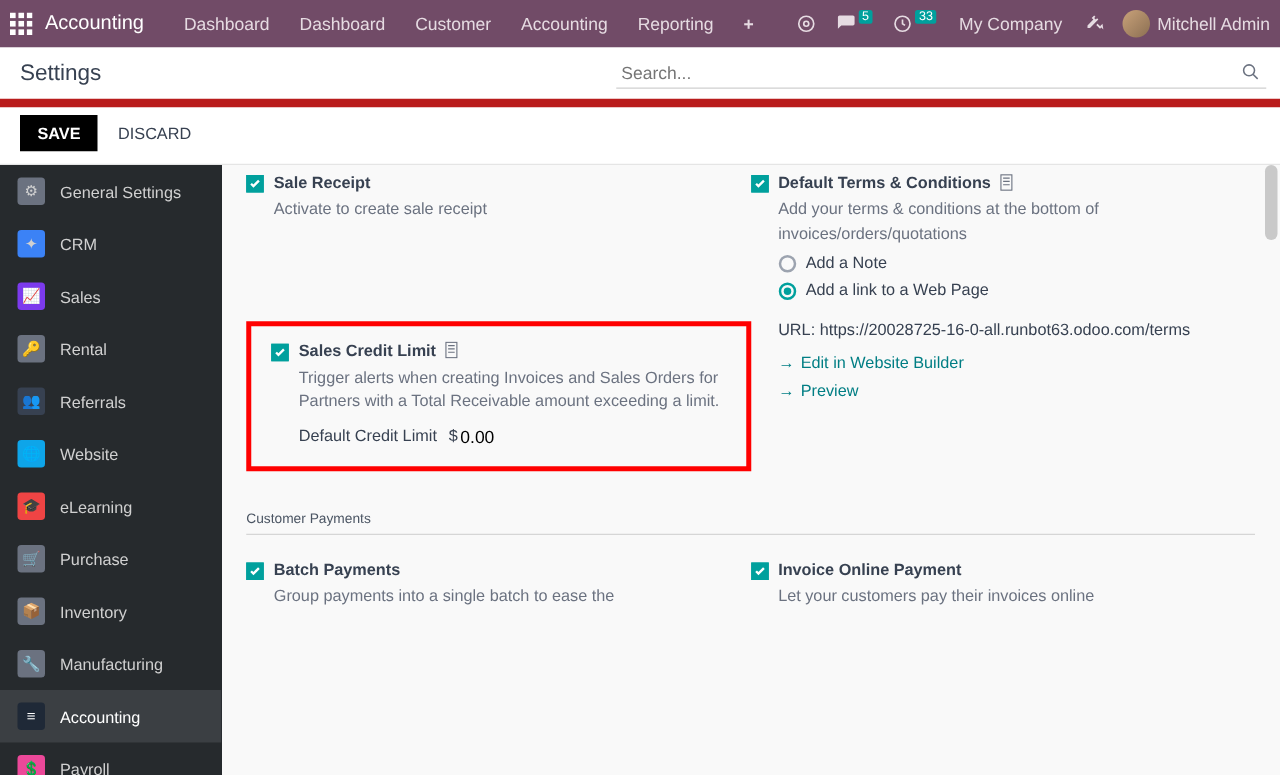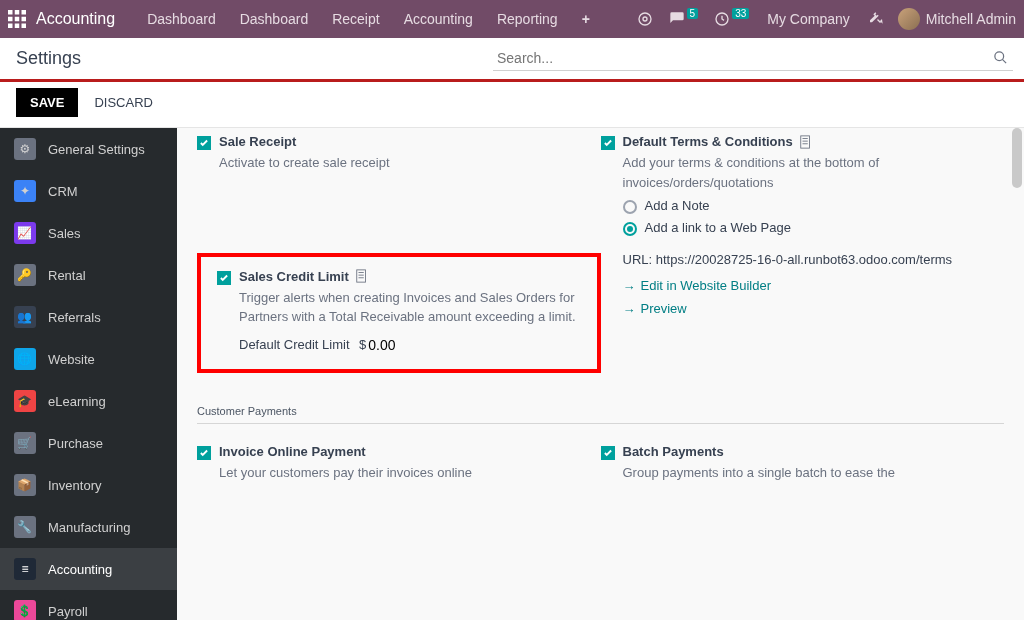--- a/index.html
+++ b/index.html
@@ -8,21 +8,21 @@
 .topnav .apps-icon { width: 18px; height: 18px; display: inline-flex; align-items: center; justify-content: center; margin-right: 10px; cursor: pointer; }
 .topnav .app-name { font-size: 16px; font-weight: 500; margin-right: 20px; }
 .topnav .nav-link { margin: 0 12px; cursor: pointer; color: #e6dbe2; }
 .topnav .plus { margin: 0 12px; cursor: pointer; font-weight: bold; color: #e6dbe2; }
 .topnav .spacer { flex: 1; }
 .topnav .sys-icon { margin: 0 8px; cursor: pointer; position: relative; display: inline-flex; align-items: center; color: #e6dbe2; }
 .badge { background: #00a09d; color: #fff; font-size: 10px; border-radius: 2px; padding: 0 3px; margin-left: 2px; position: relative; top: -6px; }
 .topnav .company { margin: 0 10px; cursor: pointer; color: #e6dbe2; }
 .topnav .user { display: flex; align-items: center; margin-left: 6px; cursor: pointer; color: #e6dbe2; }
 .avatar { width: 22px; height: 22px; border-radius: 50%; background: linear-gradient(135deg,#c9a27a,#8b6f52); margin-right: 6px; }
-.subhead { display: flex; align-items: center; background: #fff; border-bottom: 3px solid #b91c1c; padding: 8px 16px; }
+.subhead { display: flex; align-items: center; background: #fff; border-bottom: 7px solid #b91c1c; padding: 8px 16px; }
 .subhead h1 { font-size: 18px; font-weight: 400; color: #374151; flex: 0 0 auto; }
 .subhead .search-wrap { flex: 1; display: flex; justify-content: flex-end; align-items: center; max-width: 520px; margin-left: auto; }
 .subhead input { width: 100%; border: none; border-bottom: 1px solid #d0d0d0; padding: 4px 24px 4px 4px; font-size: 14px; outline: none; }
 .subhead .search-ico { margin-left: -20px; color: #6b7280; cursor: pointer; }
 .actions { background: #fff; padding: 6px 16px 10px; border-bottom: 1px solid #e5e5e5; display: flex; align-items: center; }
 .btn-save { background: #000000; color: #fff; border: none; padding: 7px 14px; font-weight: 600; font-size: 13px; cursor: pointer; }
 .btn-discard { background: none; border: none; color: #374151; margin-left: 16px; font-size: 13px; cursor: pointer; font-weight: 500; }
 .body { display: flex; height: calc(620px - 38px - 45px - 42px); }
 .sidebar { width: 177px; background: #262a2d; color: #d0d0d0; overflow-y: auto; font-size: 13px; }
 .sidebar .item { display: flex; align-items: center; padding: 10px 14px; cursor: pointer; }
@@ -71,21 +71,21 @@
         <rect x="6" y="6" width="4" height="4"></rect>
         <rect x="12" y="6" width="4" height="4"></rect>
         <rect x="0" y="12" width="4" height="4"></rect>
         <rect x="6" y="12" width="4" height="4"></rect>
         <rect x="12" y="12" width="4" height="4"></rect>
       </svg>
   </span>
   <span class="app-name">Accounting</span>
   <span class="nav-link">Dashboard</span>
   <span class="nav-link">Dashboard</span>
-  <span class="nav-link">Receipt</span>
+  <span class="nav-link">Customer</span>
   <span class="nav-link">Accounting</span>
   <span class="nav-link">Reporting</span>
   <span class="plus">+</span>
   <span class="spacer"></span>
   <span class="sys-icon">
     <svg width="16" height="16" viewBox="0 0 24 24" fill="none" stroke="#e6dbe2" stroke-width="2">
         <circle cx="12" cy="12" r="9"></circle>
         <circle cx="12" cy="12" r="3"></circle>
       </svg>
   </span>
@@ -282,36 +282,36 @@
     <div class="cards-row">
       <div class="card-col">
         <div class="setting">
           <div class="cb"><span class="chk">
                 <svg viewBox="0 0 16 16" fill="none" stroke="#fff" stroke-width="3">
                   <path d="M3 8l3 3 7-7"></path>
                 </svg>
               </span></div>
           <div class="bd">
             <div class="ttl">
-                <span>Invoice Online Payment</span>
-              </div>
-            <div class="desc">Let your customers pay their invoices online</div>
+                <span>Batch Payments</span>
+              </div>
+            <div class="desc">Group payments into a single batch to ease the</div>
           </div>
         </div>
       </div>
       <div class="card-col">
         <div class="setting">
           <div class="cb"><span class="chk">
                 <svg viewBox="0 0 16 16" fill="none" stroke="#fff" stroke-width="3">
                   <path d="M3 8l3 3 7-7"></path>
                 </svg>
               </span></div>
           <div class="bd">
             <div class="ttl">
-                <span>Batch Payments</span>
-              </div>
-            <div class="desc">Group payments into a single batch to ease the</div>
+                <span>Invoice Online Payment</span>
+              </div>
+            <div class="desc">Let your customers pay their invoices online</div>
           </div>
         </div>
       </div>
     </div>
   </div>
 </div>
 
 </body></html>

